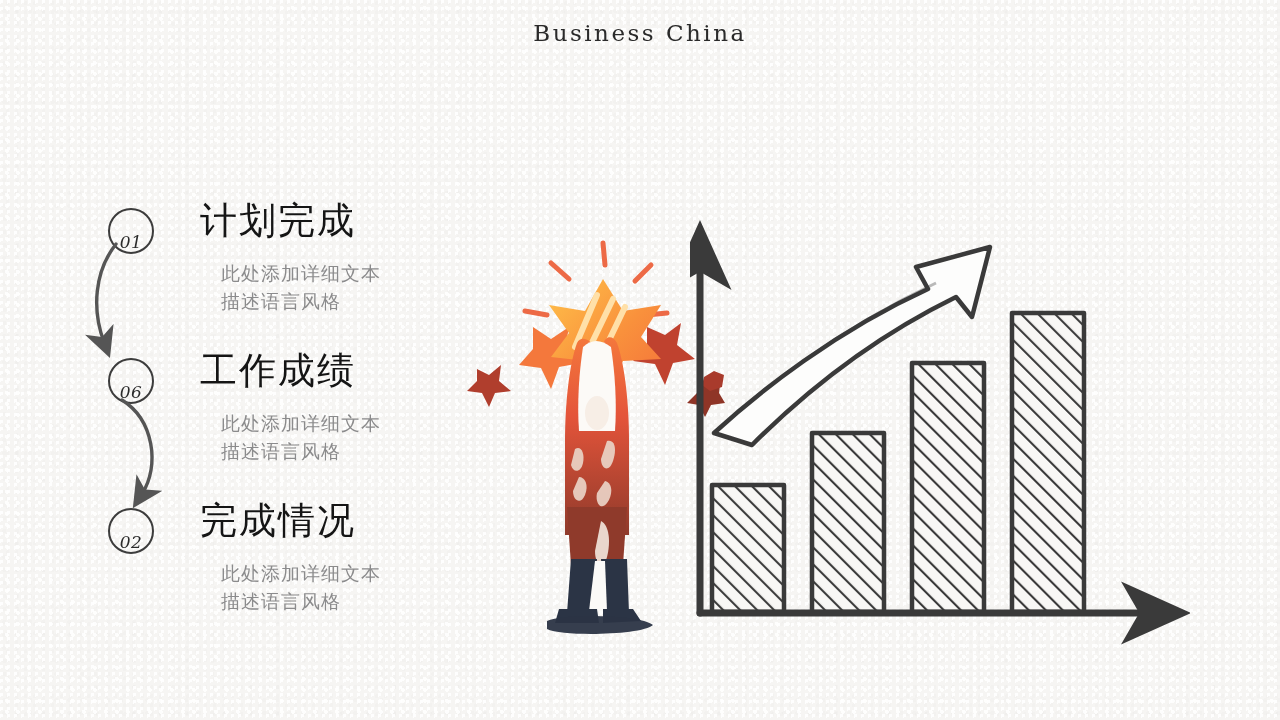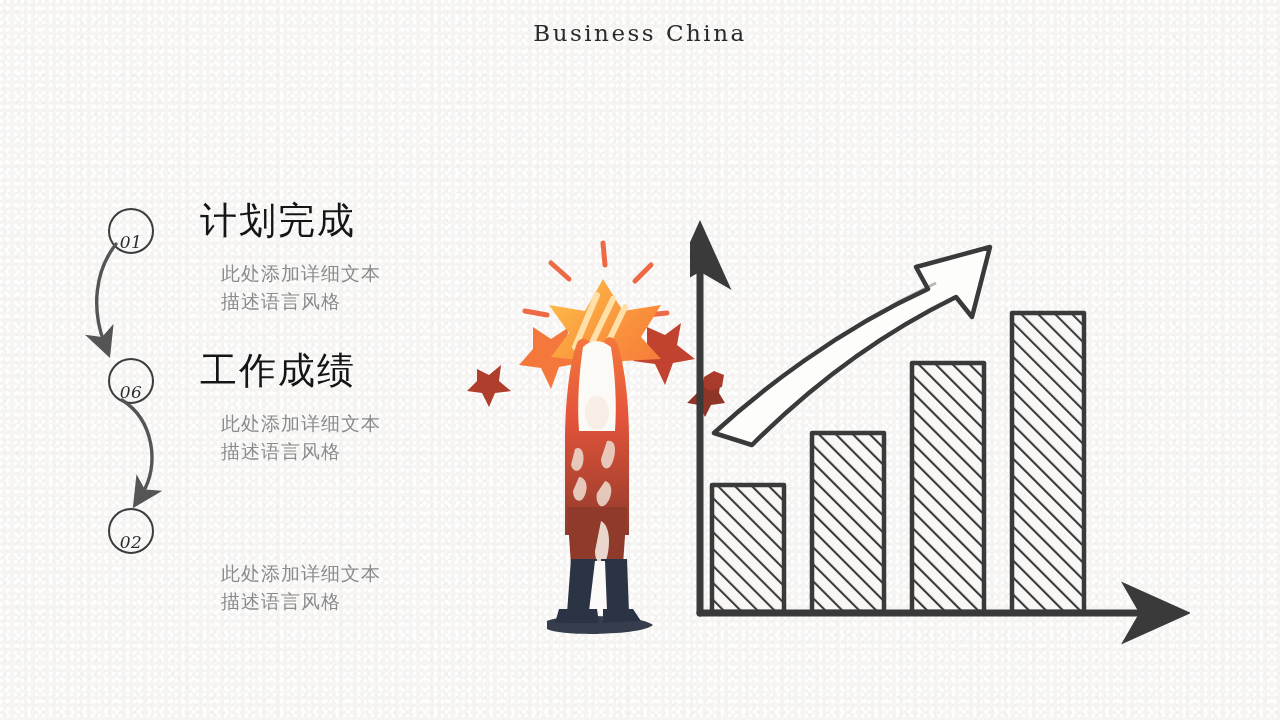--- a/index.html
+++ b/index.html
@@ -157,20 +157,21 @@
       </div>
       <div class="item-heading">工作成绩</div>
       <div class="item-desc">此处添加详细文本
 描述语言风格</div>
     </div>
 
     <div class="agenda-item">
       <div class="num-circle">
         <span>02</span>
       </div>
+      <div class="item-heading">完成情况</div>
       <div class="item-desc">此处添加详细文本
 描述语言风格</div>
     </div>
   </div>
 
   <svg id="connector-svg" viewBox="0 0 130 340">
     <defs>
       <marker id="ah1" markerWidth="9" markerHeight="9" refX="4" refY="4.5" orient="auto">
         <path d="M0,0 L9,4.5 L0,9 L2.4,4.5 Z" fill="#555"></path>
       </marker>

